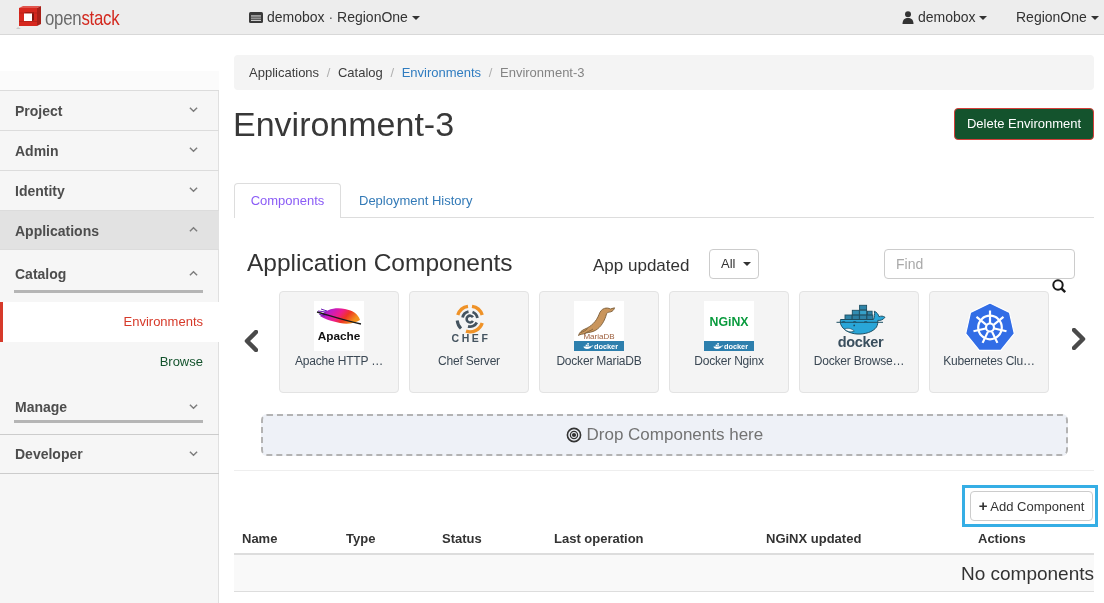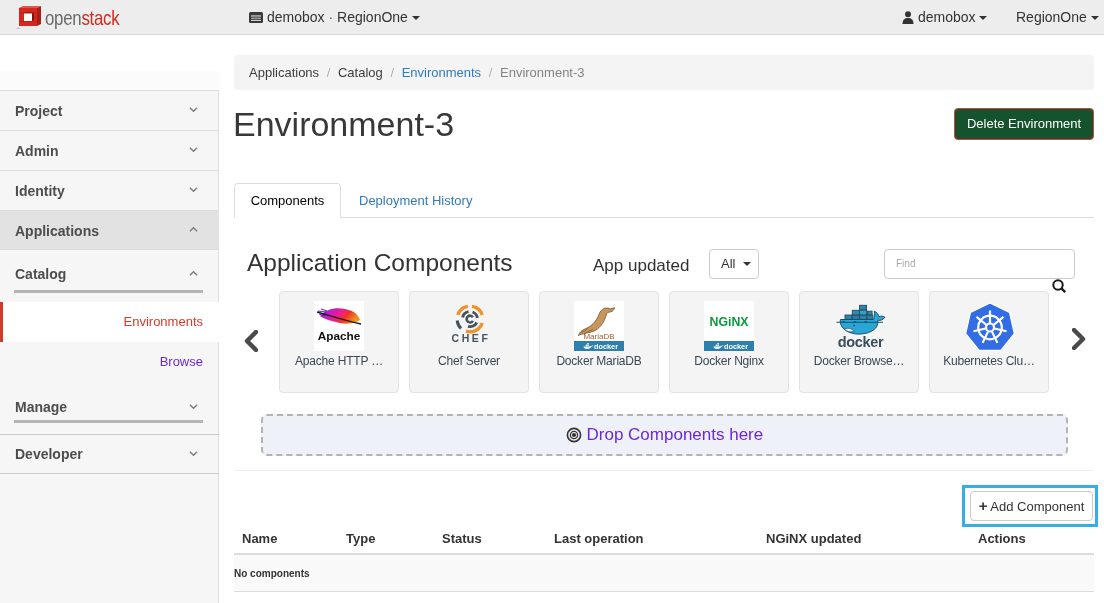--- a/index.html
+++ b/index.html
@@ -18,76 +18,76 @@
   border-right:4px solid transparent; border-top:4px solid #333; vertical-align:2px; }
 
 
 #sidebar { position:absolute; left:0; top:35px; width:219px; height:568px;
   background:#f6f6f6; border-right:1px solid #e0e0e0;margin-top:36px; }
 .sitem { position:absolute; left:0; width:219px; height:40px; line-height:40px;
   font-size:14px; font-weight:bold; color:#4d4d4d; padding-left:15px;
   border-top:1px solid #dcdcdc; }
 .schev { position:absolute; right:20px; top:14px; width:9px; height:9px; }
 .sub { position:absolute; left:0; width:219px; height:40px; line-height:40px;
-  font-size:13px; color:#6d28d9; text-align:right; padding-right:16px; }
+  font-size:13px; color:#14532d; text-align:right; padding-right:16px; }
 
 
 #main { position:absolute; left:220px; top:35px; width:884px; height:568px; background:#fff; }
 #crumb { position:absolute; left:234px; top:55px; width:860px; height:35px;
   background:#f4f4f4; border-radius:4px; line-height:35px; font-size:13px;
   color:#3c3c3c; padding-left:15px; }
 #crumb .sep { color:#b0b0b0; padding:0 4px; }
 #crumb a { color:#2f7cc0; text-decoration:none; }
 #crumb .last { color:#848484; }
 #h1 { position:absolute; left:233px; top:105px; font-size:34px; color:#383838; }
 #delbtn { position:absolute; left:954px; top:108px; width:140px; height:32px;
   background:#14532d; border:1px solid #d43f3a; border-radius:4px; color:#fff;
   font-size:13px; text-align:center; line-height:30px; }
 
 
 #tabline { position:absolute; left:234px; top:217px; width:860px; height:1px; background:#ddd; }
 #tab1 { position:absolute; left:234px; top:183px; width:107px; height:35px;
   background:#fff; border:1px solid #ddd; border-bottom:none;
-  border-radius:4px 4px 0 0; font-size:13px; color:#000000; text-align:center; line-height:34px; }
+  border-radius:4px 4px 0 0; font-size:13px; color:#8b5cf6; text-align:center; line-height:34px; }
 #tab2 { position:absolute; left:359px; top:183px; font-size:13px; color:#337ab7; line-height:35px; }
 
 
 #apph { position:absolute; left:247px; top:249px; font-size:24.5px; color:#333; }
 #appcat { position:absolute; left:593px; top:256px; font-size:17px; color:#333; }
 #allbtn { position:absolute; left:709px; top:249px; width:50px; height:30px;
   background:#fff; border:1px solid #ccc; border-radius:4px; font-size:13px;
   color:#333; line-height:28px; padding-left:11px; }
 #findbox { position:absolute; left:884px; top:249px; width:191px; height:30px;
-  background:#fff; border:1px solid #ccc; border-radius:4px; font-size:10px;
+  background:#fff; border:1px solid #ccc; border-radius:4px; font-size:14px;
   color:#a9a9a9; line-height:28px; padding-left:11px; }
 
 
 .tile { position:absolute; top:291px; width:120px; height:102px; background:#f4f4f4;
   border:1px solid #e3e3e3; border-radius:4px; }
 .tlabel { position:absolute; top:62px; left:0; width:118px; text-align:center;
   font-size:12px; letter-spacing:-0.2px; color:#3b4854; }
 
 
 #drop { position:absolute; left:261px; top:414px; width:807px; height:42px;
   background:#eef1f7; border:2px dashed #b3b3b3; border-radius:6px;
-  text-align:center; line-height:38px; font-size:17px; color:#6d28d9; }
+  text-align:center; line-height:38px; font-size:17px; color:#737373; }
 
 
 #hr2 { position:absolute; left:234px; top:470px; width:860px; height:1px; background:#eee; }
 #addwrap { position:absolute; left:962px; top:485px; width:136px; height:42px;
   border:3px solid #35aee5; }
 #addbtn { position:absolute; left:970px; top:491px; width:123px; height:30px;
   background:#fff; border:1px solid #ccc; border-radius:4px; font-size:13px;
   color:#333; text-align:center; line-height:28px; }
 .th { position:absolute; top:524px; height:30px; line-height:30px; font-size:13px;
   font-weight:bold; color:#333; }
 #thline { position:absolute; left:234px; top:553px; width:860px; height:2px; background:#ddd; }
 #emptyrow { position:absolute; left:234px; top:555px; width:860px; height:37px;
-  background:#f9f9f9; border-bottom:1px solid #ddd; text-align:left;
-  line-height:37px; font-size:10px; color:#333;font-weight:bold; }
+  background:#f9f9f9; border-bottom:1px solid #ddd; text-align:right;
+  line-height:37px; font-size:19px; color:#333; }
 </style>
 </head>
 <body>
 
 <div id="main"></div>
 
 <div id="navbar">
   <svg class="abs" style="left:15px;top:6px" width="27" height="24" viewBox="0 0 27 24">
     <polygon points="3,21 1,23 6,23" fill="#c9c9c9"></polygon>
     <rect x="4" y="2" width="18" height="18" fill="#d6271e"></rect>

